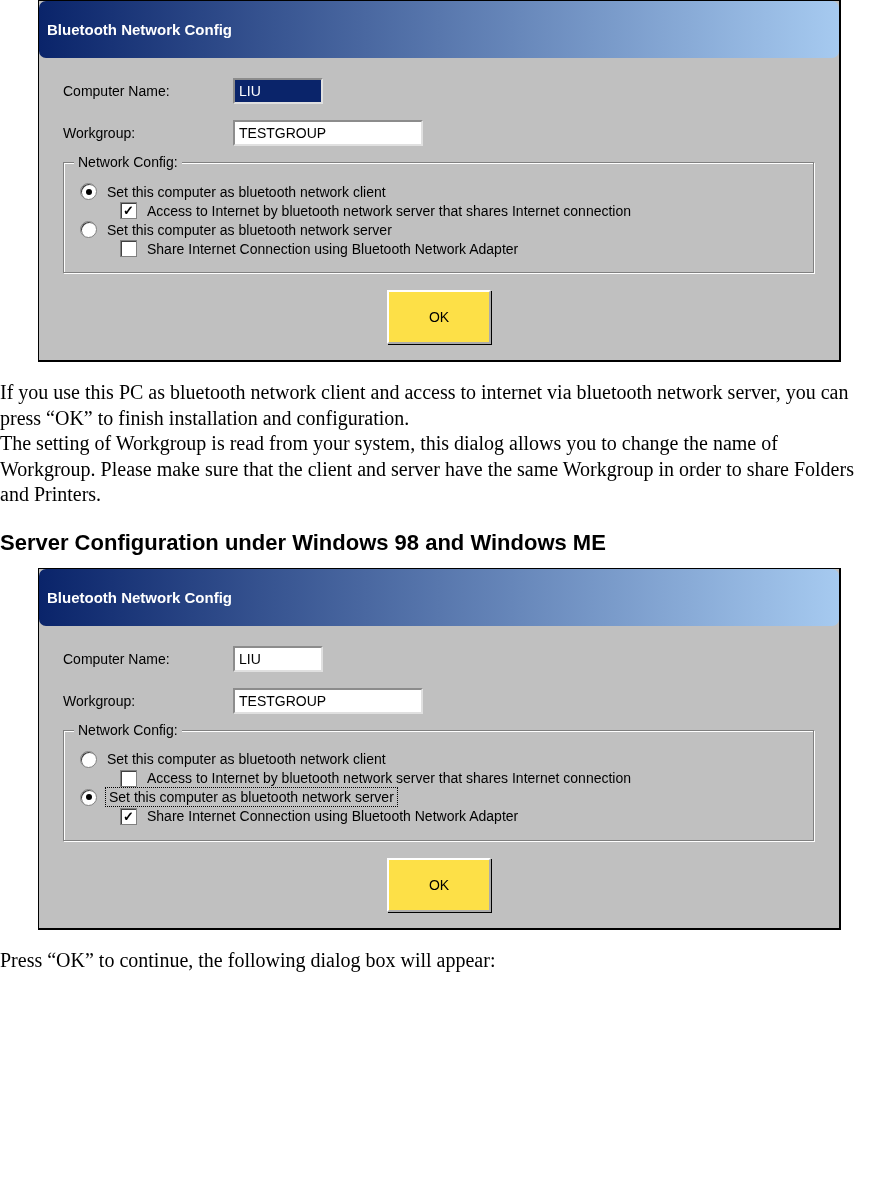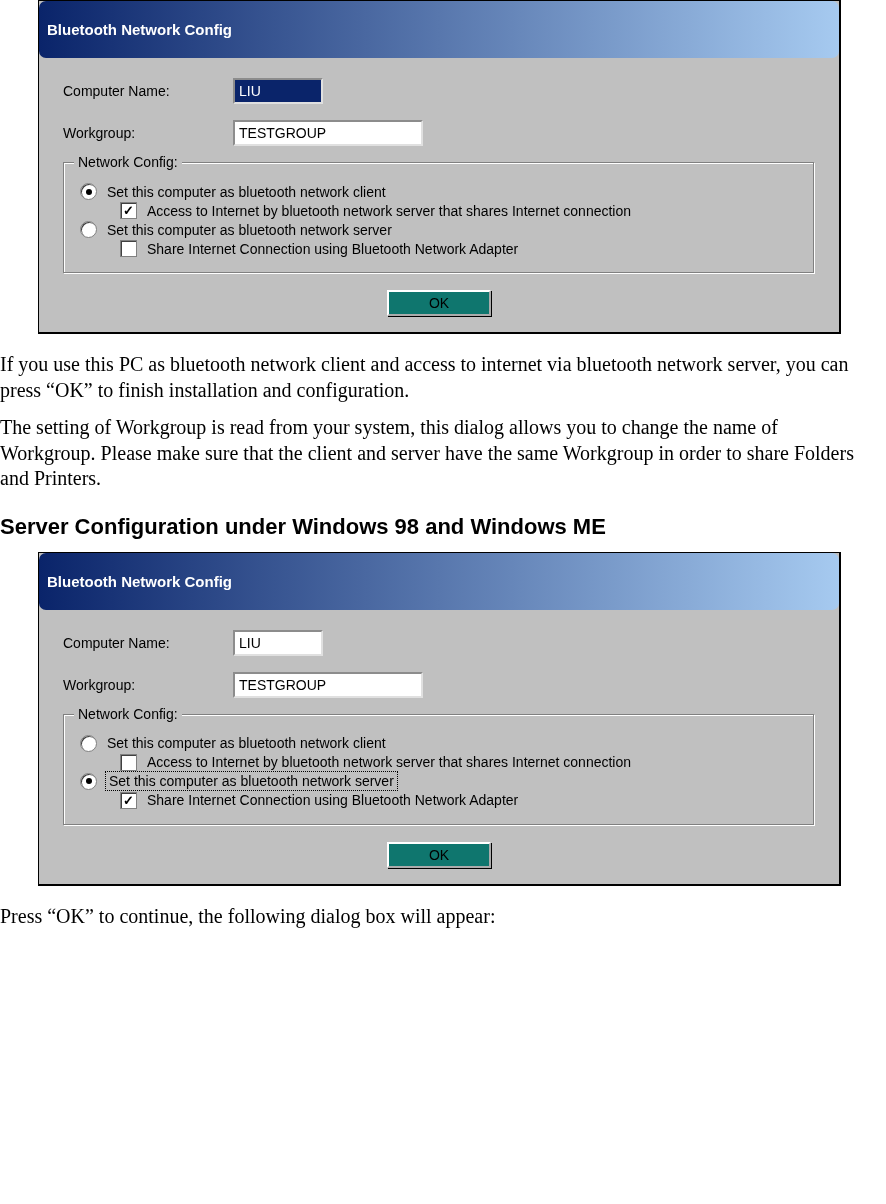--- a/index.html
+++ b/index.html
@@ -118,31 +118,31 @@
     outline: 1px dotted #000;
     outline-offset: 1px;
     padding: 0 2px;
   }
   .btn-row {
     display: flex;
     justify-content: center;
     margin: 8px 0 4px 0;
   }
   .win-btn {
-    background: #0f766e;
+    background: #fde047;
     border: 2px outset #fff;
-    padding: 3px 0;
+    padding: 17px 0;
     width: 100px;
     text-align: center;
     font-family: "MS Sans Serif", Tahoma, Arial, sans-serif;
     font-size: 14px;
     box-shadow: 1px 1px 0 #000;
   }
   .para {
-    margin: 12px 4px 0 0;
+    margin: 0 4px 0 0;
     line-height: 1.28;
   }
   .section-heading {
     font-family: Arial, Helvetica, sans-serif;
     font-weight: bold;
     font-size: 22px;
     margin: 22px 0 12px 0;
   }
 </style>
 </head>

